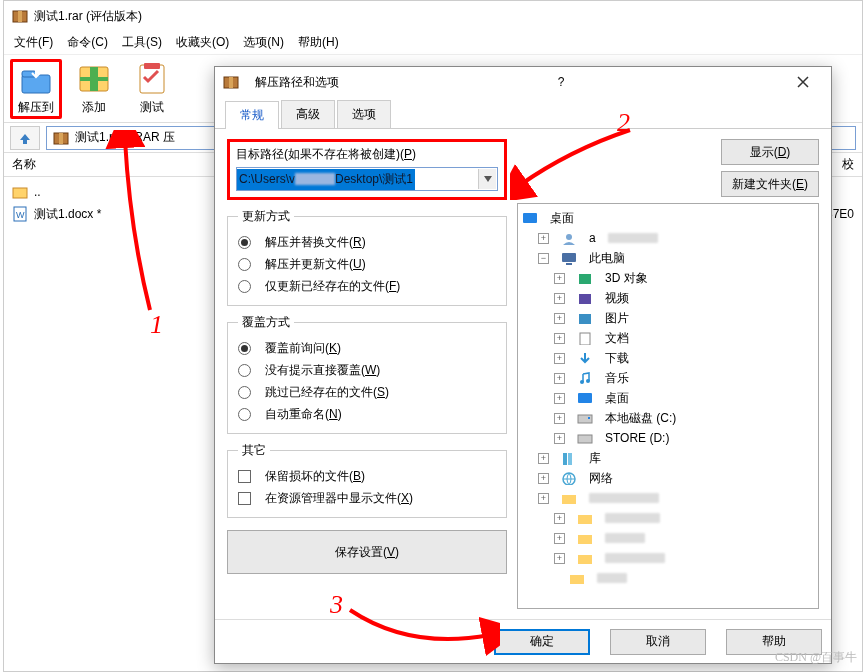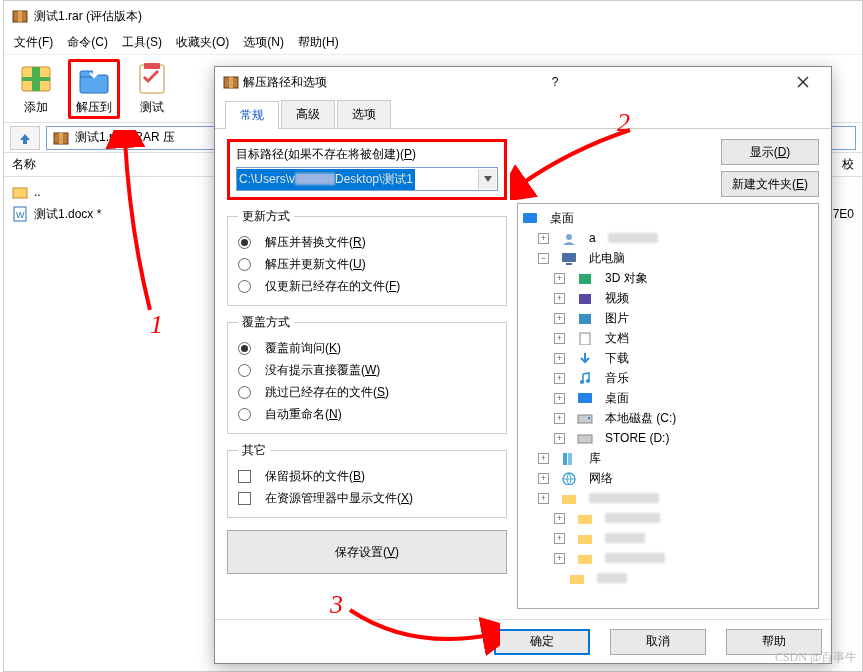--- a/index.html
+++ b/index.html
@@ -22,34 +22,34 @@
 .nav-up { width: 30px; height: 24px; border: 1px solid #ccc; background: #f5f5f5; display: flex; align-items: center; justify-content: center; }
 .addr-field { flex: 1; height: 24px; border: 1px solid #7a9fd4; padding: 0 6px; display: flex; align-items: center; gap: 6px; }
 
 .columns-row { height: 24px; border-bottom: 1px solid #ddd; display: flex; align-items: center; padding: 0 8px; justify-content: space-between; }
 .file-list { padding: 4px 8px; }
 .file-row { height: 22px; display: flex; align-items: center; gap: 6px; }
 .doc-icon { width: 16px; height: 16px; }
 
 
 .dialog { position: absolute; left: 214px; top: 66px; width: 618px; height: 598px; background: #fff; border: 1px solid #888; box-shadow: 0 4px 16px rgba(0,0,0,0.3); z-index: 10; display: flex; flex-direction: column; }
-.dlg-title { height: 30px; display: flex; align-items: center; padding: 0 8px; gap: 4px; }
+.dlg-title { height: 30px; display: flex; align-items: center; padding: 0 8px; gap: 16px; }
 .dlg-title .close { margin-left: auto; width: 40px; height: 28px; display: flex; align-items: center; justify-content: center; }
 .dlg-tabs { height: 32px; display: flex; align-items: flex-end; padding: 0 10px; gap: 2px; border-bottom: 1px solid #ccc; }
 .tab { padding: 5px 14px; border: 1px solid #ccc; border-bottom: none; background: #f0f0f0; cursor: pointer; }
 .tab.active { background: #fff; color: #1a5cc8; position: relative; top: 1px; }
 
 .dlg-body { flex: 1; padding: 10px 12px; display: flex; gap: 10px; }
 .left-col { width: 280px; display: flex; flex-direction: column; }
 .right-col { flex: 1; display: flex; flex-direction: column; gap: 6px; }
 
 .path-box { border: 3px solid #ff0000; padding: 4px 6px 6px 6px; margin-bottom: 8px; }
 .path-label { margin-bottom: 4px; }
 .path-input { width: 100%; height: 24px; border: 1px solid #7a9fd4; background: #fff; display: flex; align-items: center; position: relative; }
-.path-input .sel { background: #0078d7; color: #e5e5e5; padding: 2px 2px; white-space: nowrap; overflow: hidden; }
+.path-input .sel { background: #0078d7; color: #0f172a; padding: 2px 2px; white-space: nowrap; overflow: hidden; }
 .path-input .smudge { display: inline-block; background: #9ab6e0; width: 40px; height: 12px; filter: blur(1px); vertical-align: middle; }
 .path-dd { position: absolute; right: 1px; top: 1px; bottom: 1px; width: 18px; background: #f0f0f0; border-left: 1px solid #ccc; display: flex; align-items: center; justify-content: center; }
 
 fieldset { border: 1px solid #ccc; margin: 0 0 8px 0; padding: 6px 10px 8px 10px; }
 fieldset legend { padding: 0 4px; }
 .opt { display: flex; align-items: center; gap: 14px; height: 22px; }
 .radio, .chk { width: 13px; height: 13px; border: 1px solid #666; display: inline-flex; align-items: center; justify-content: center; flex-shrink: 0; }
 .radio { border-radius: 50%; }
 .radio.checked::after { content: ""; width: 7px; height: 7px; border-radius: 50%; background: #333; }
 .underline { text-decoration: underline; }
@@ -90,39 +90,39 @@
   </div>
   <div class="menu-bar">
     <span>文件(F)</span>
     <span>命令(C)</span>
     <span>工具(S)</span>
     <span>收藏夹(O)</span>
     <span>选项(N)</span>
     <span>帮助(H)</span>
   </div>
   <div class="toolbar">
+    <div class="tb-btn highlight-red">
+      <span class="ic">
+        <svg width="36" height="36">
+            <rect x="4" y="14" width="28" height="18" rx="2" fill="#5aa7f0" stroke="#2a6fb8"></rect>
+            <rect x="4" y="10" width="14" height="6" rx="2" fill="#5aa7f0" stroke="#2a6fb8"></rect>
+            <path d="M18 4 L18 16 M14 12 L18 16 L22 12" stroke="#fff" stroke-width="2" fill="none"></path>
+          </svg>
+      </span>
+      <span class="lbl">解压到</span>
+    </div>
     <div class="tb-btn">
       <span class="ic">
         <svg width="36" height="36">
             <rect x="4" y="6" width="28" height="24" rx="2" fill="#ffd36b" stroke="#c98a2a"></rect>
             <rect x="14" y="6" width="8" height="24" fill="#4caf50"></rect>
             <rect x="4" y="16" width="28" height="4" fill="#4caf50"></rect>
           </svg>
       </span>
       <span class="lbl">添加</span>
-    </div>
-    <div class="tb-btn highlight-red">
-      <span class="ic">
-        <svg width="36" height="36">
-            <rect x="4" y="14" width="28" height="18" rx="2" fill="#5aa7f0" stroke="#2a6fb8"></rect>
-            <rect x="4" y="10" width="14" height="6" rx="2" fill="#5aa7f0" stroke="#2a6fb8"></rect>
-            <path d="M18 4 L18 16 M14 12 L18 16 L22 12" stroke="#fff" stroke-width="2" fill="none"></path>
-          </svg>
-      </span>
-      <span class="lbl">解压到</span>
     </div>
     <div class="tb-btn">
       <span class="ic">
         <svg width="36" height="36">
             <rect x="6" y="4" width="24" height="28" rx="2" fill="#fff" stroke="#c98a2a"></rect>
             <rect x="10" y="2" width="16" height="6" rx="1" fill="#e05050"></rect>
             <path d="M10 16 L14 20 L24 10" stroke="#e05050" stroke-width="3" fill="none"></path>
           </svg>
       </span>
       <span class="lbl">测试</span>

